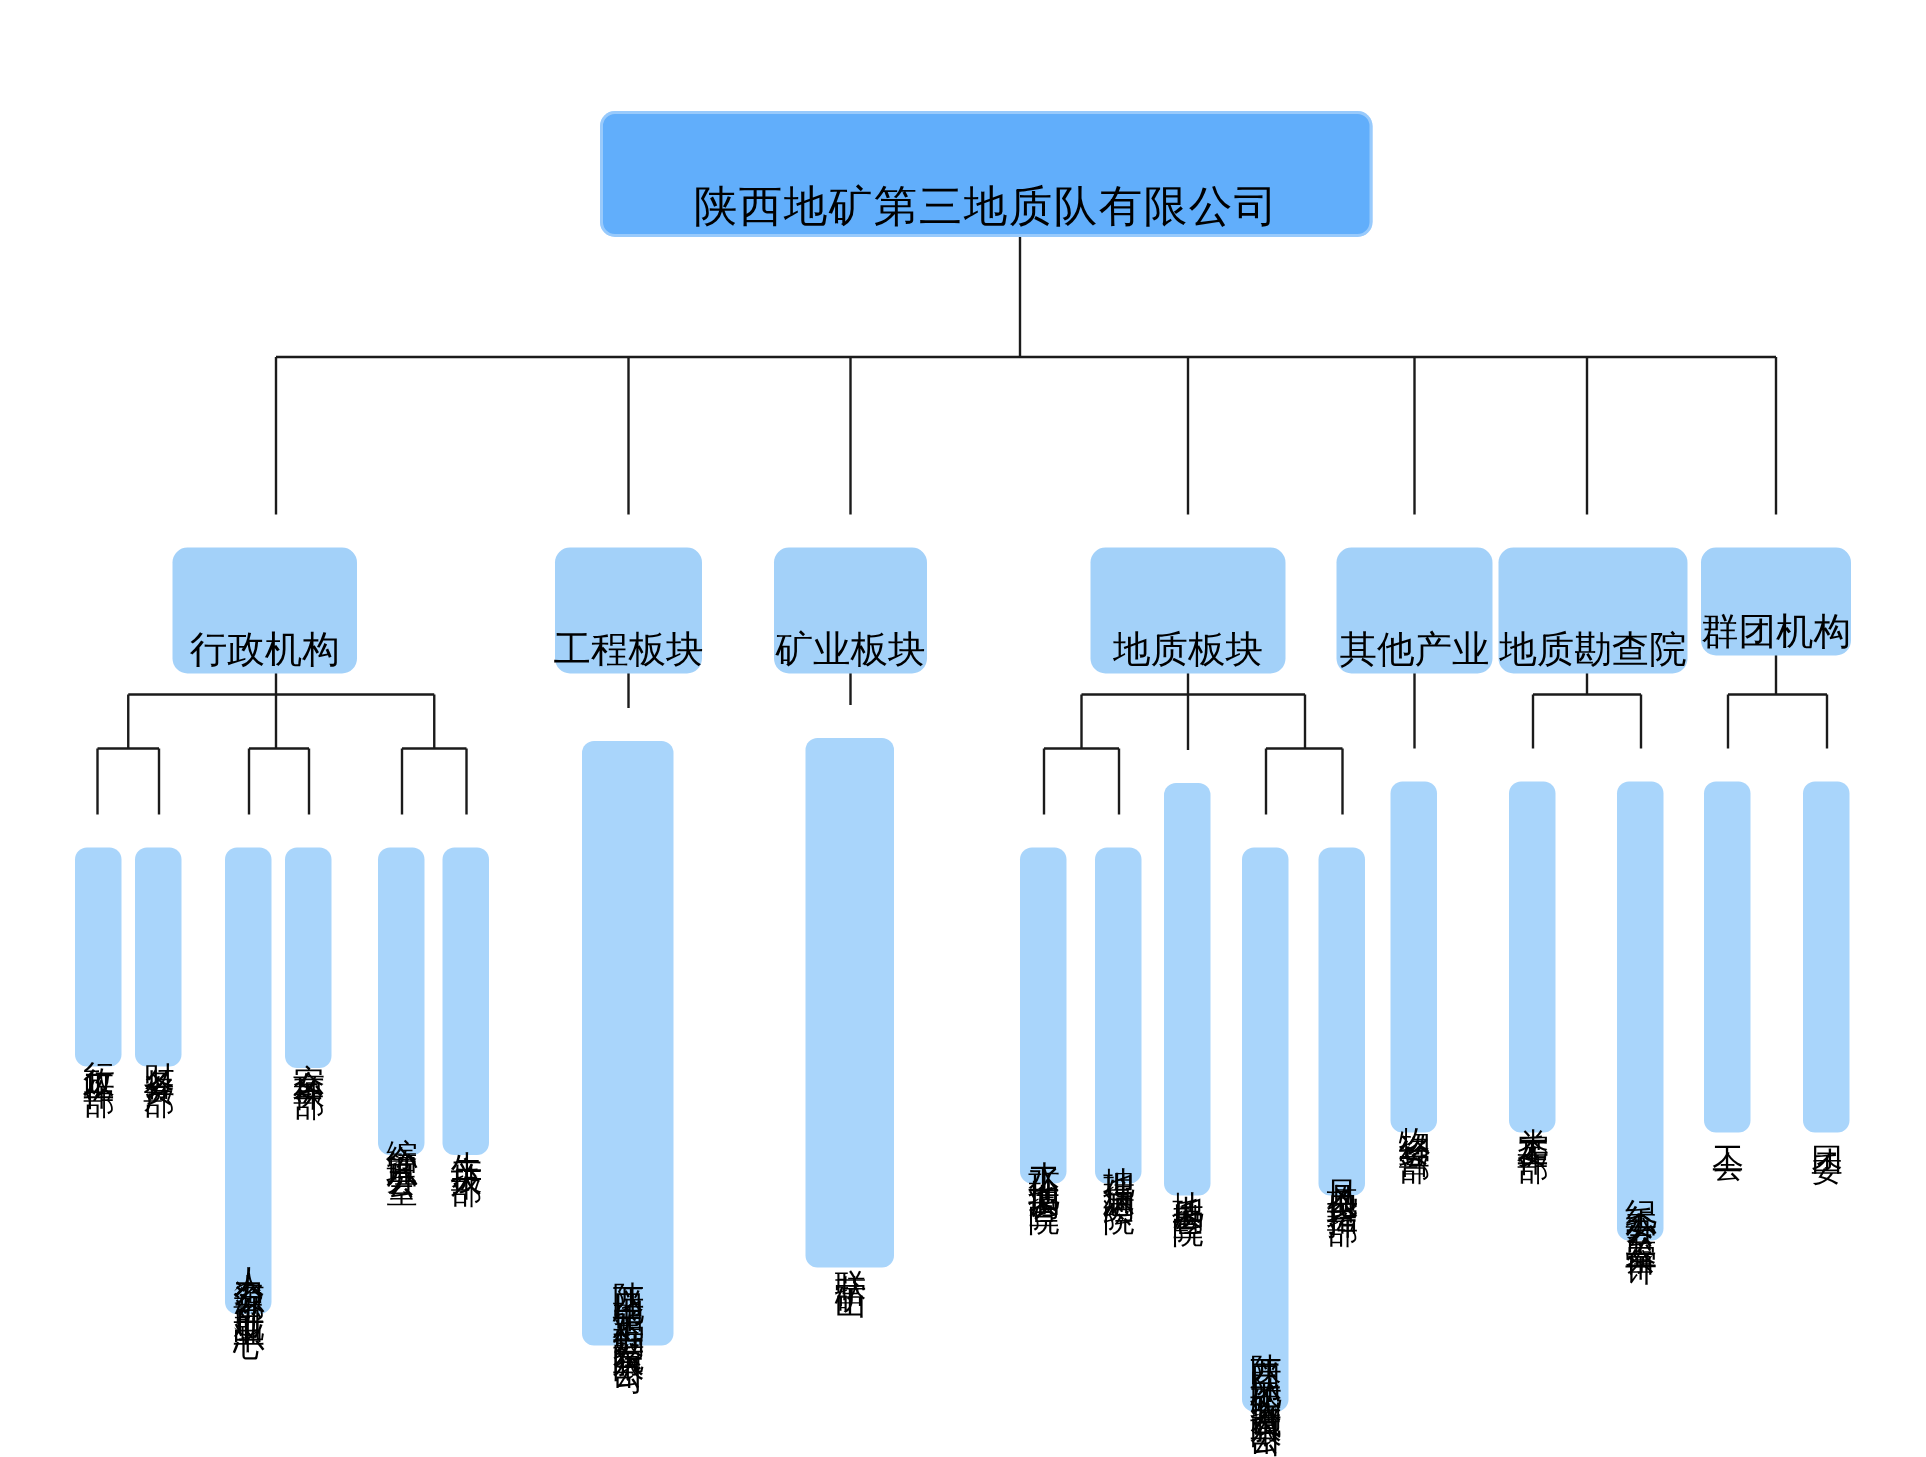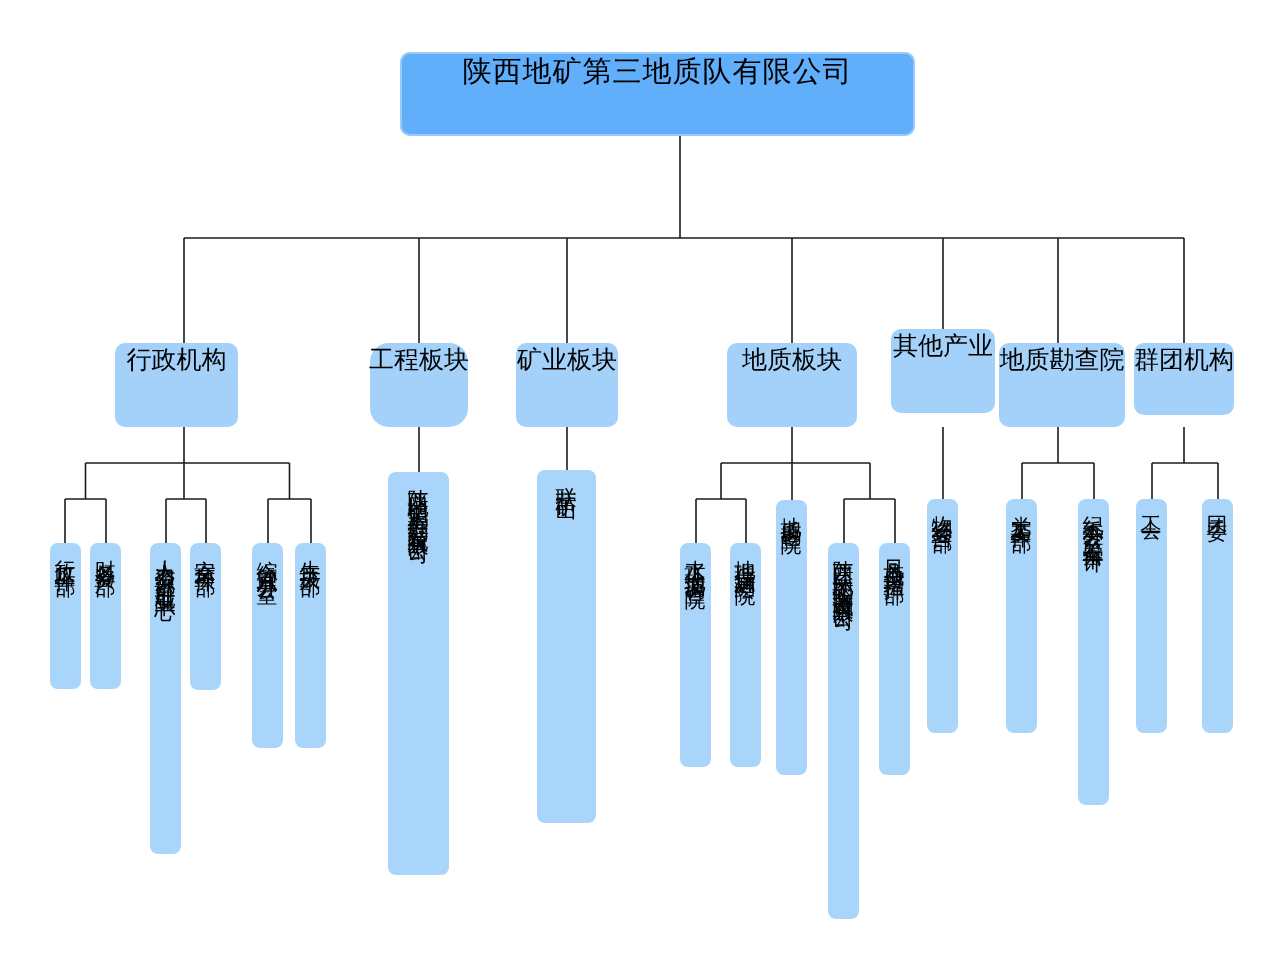--- a/index.html
+++ b/index.html
@@ -17,25 +17,26 @@
   }
   #wires {
     position: absolute;
     left: 0;
     top: 0;
     z-index: 1;
   }
   .node {
     position: absolute;
     display: flex;
-    align-items: flex-start;
+    align-items: flex-end;
     justify-content: center;
     box-sizing: border-box;
     color: #000000;
     z-index: 2;
+    margin-top: 22px;
   }
   .node-root {
     background: #61AEFB;
     border-radius: 10px;
     font-size: 29px;
     letter-spacing: 1px;
     box-shadow: 0 0 0 2px rgba(255,255,255,0.35) inset;
   }
   .node-branch {
     background: #A3D1F9;
@@ -106,30 +107,30 @@
       <line x1="1152" y1="463" x2="1218" y2="463" stroke="#1b1b1b" stroke-width="1.6"></line>
       <line x1="1152" y1="463" x2="1152" y2="499" stroke="#1b1b1b" stroke-width="1.6"></line>
       <line x1="1218" y1="463" x2="1218" y2="499" stroke="#1b1b1b" stroke-width="1.6"></line>
     </svg>
 <div class="node node-root" style="left: 400px; top: 52px; width: 515px; height: 84px;">
       <span class="label">陕西地矿第三地质队有限公司</span>
     </div>
     <div class="node node-branch" style="left: 115px; top: 343px; width: 123px; height: 84px;">
       <span class="label">行政机构</span>
     </div>
-    <div class="node node-branch" style="left: 370px; top: 343px; width: 98px; height: 84px; border-radius: 19px;">
+    <div class="node node-branch" style="left: 370px; top: 343px; width: 98px; height: 84px;">
       <span class="label">工程板块</span>
     </div>
     <div class="node node-branch" style="left: 727px; top: 343px; width: 130px; height: 84px;">
       <span class="label">地质板块</span>
     </div>
     <div class="node node-branch" style="left: 516px; top: 343px; width: 102px; height: 84px;">
       <span class="label">矿业板块</span>
     </div>
-    <div class="node node-branch" style="left: 891px; top: 329px; width: 104px; height: 84px;">
+    <div class="node node-branch" style="left: 891px; top: 343px; width: 104px; height: 84px;">
       <span class="label">其他产业</span>
     </div>
     <div class="node node-branch" style="left: 999px; top: 343px; width: 126px; height: 84px;">
       <span class="label">地质勘查院</span>
     </div>
     <div class="node node-branch" style="left: 1134px; top: 343px; width: 100px; height: 72px;">
       <span class="label">群团机构</span>
     </div>
     <div class="node node-leaf" style="left: 50px; top: 543px; width: 31px; height: 146px;">
       <span class="label v-label">行政工作部</span>

